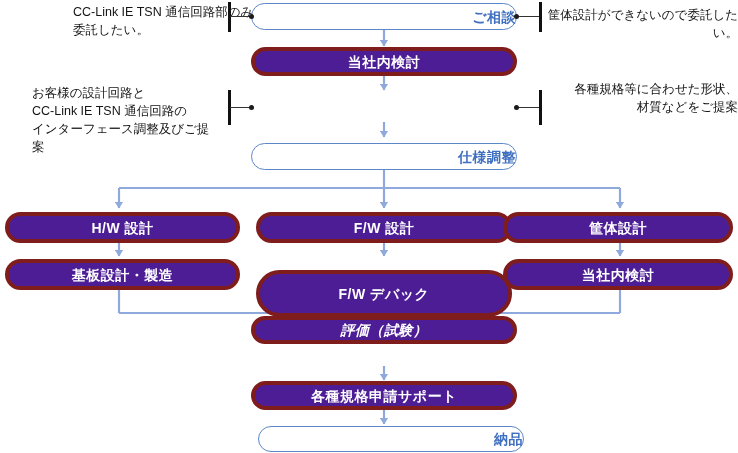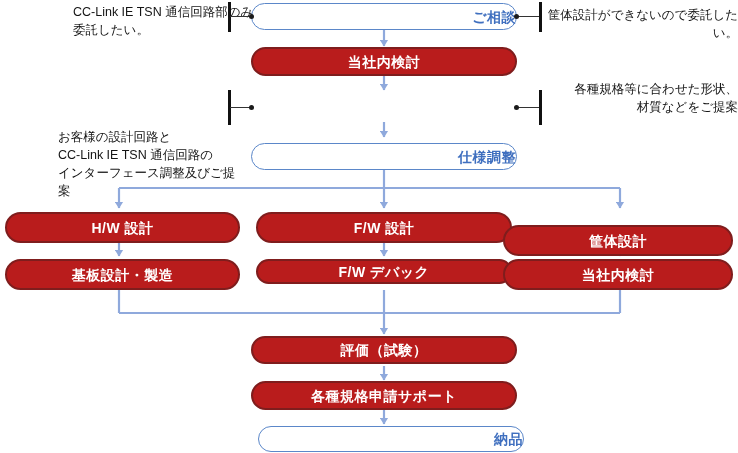--- a/index.html
+++ b/index.html
@@ -23,23 +23,23 @@
     box-sizing:border-box;
     display:flex;align-items:center;justify-content:center;
     border-radius:999px;
     font-size:14px;
     font-weight:bold;
     letter-spacing:0.5px;
     white-space:nowrap;
     line-height:1;
   }
   .node.filled{
-    background:#b91c1c;
+    background:#4c1d95;
     color:#ffffff;
-    border:2px solid #7f1d1d;
+    border:4px solid #7f1d1d;
   }
   .node.outline{
     background:#ffffff;
     color:#3f6fbf;
     border:1.6px solid #5b87c9;
     justify-content:flex-end;
   }
 
   
   .annot{
@@ -132,35 +132,35 @@
   <div class="node outline" style="left:251px;top:143px;width:266px;height:27px;">
     <span>仕様調整</span>
   </div>
 
   <div class="node filled" style="left:5px;top:212px;width:235px;height:31px;">
     <span>H/W 設計</span>
   </div>
   <div class="node filled" style="left:256px;top:212px;width:256px;height:31px;">
     <span>F/W 設計</span>
   </div>
-  <div class="node filled" style="left:503px;top:225px;width:230px;height:31px;">
+  <div class="node filled" style="left:503px;top:212px;width:230px;height:31px;">
     <span>筐体設計</span>
   </div>
 
   <div class="node filled" style="left:5px;top:259px;width:235px;height:31px;">
     <span>基板設計・製造</span>
   </div>
-  <div class="node filled" style="left:256px;top:259px;width:256px;height:25px;">
+  <div class="node filled" style="left:256px;top:270px;width:256px;height:47px;">
     <span>F/W デバック</span>
   </div>
   <div class="node filled" style="left:503px;top:259px;width:230px;height:31px;">
     <span>当社内検討</span>
   </div>
 
-  <div class="node filled" style="left:251px;top:336px;width:266px;height:28px;">
+  <div class="node filled" style="left:251px;top:316px;width:266px;height:28px;font-style:italic;">
     <span>評価（試験）</span>
   </div>
   <div class="node filled" style="left:251px;top:381px;width:266px;height:29px;">
     <span>各種規格申請サポート</span>
   </div>
   <div class="node outline" style="left:258px;top:426px;width:266px;height:26px;">
     <span>納品</span>
   </div>
 
   <div class="annot left" style="left:28px;top:3px;width:195px;margin-left:45px;">CC-Link IE TSN 通信回路部のみ
@@ -168,21 +168,21 @@
   <div class="tick" style="left:228px;top:2px;height:30px;"></div>
   <div class="leader" style="left:230px;top:16px;width:22px;"></div>
   <div class="dot" style="left:249px;top:14px;"></div>
 
   <div class="dot" style="left:514px;top:14px;"></div>
   <div class="leader" style="left:517px;top:16px;width:22px;"></div>
 
   <div class="tick" style="left:539px;top:2px;height:30px;"></div>
   <div class="annot right" style="left:546px;top:6px;width:192px;">筐体設計ができないので委託したい。</div>
 
-  <div class="annot left" style="left:58px;top:84px;width:185px;margin-top:44px;">お客様の設計回路と
+  <div class="annot left" style="left:32px;top:84px;width:185px;">お客様の設計回路と
 CC-Link IE TSN 通信回路の
 インターフェース調整及びご提案</div>
   <div class="tick" style="left:228px;top:90px;height:35px;"></div>
   <div class="leader" style="left:230px;top:107px;width:22px;"></div>
   <div class="dot" style="left:249px;top:105px;"></div>
 
   <div class="dot" style="left:514px;top:105px;"></div>
   <div class="leader" style="left:517px;top:107px;width:22px;"></div>
   <div class="tick" style="left:539px;top:90px;height:35px;"></div>
   <div class="annot right" style="left:546px;top:80px;width:192px;">各種規格等に合わせた形状、

